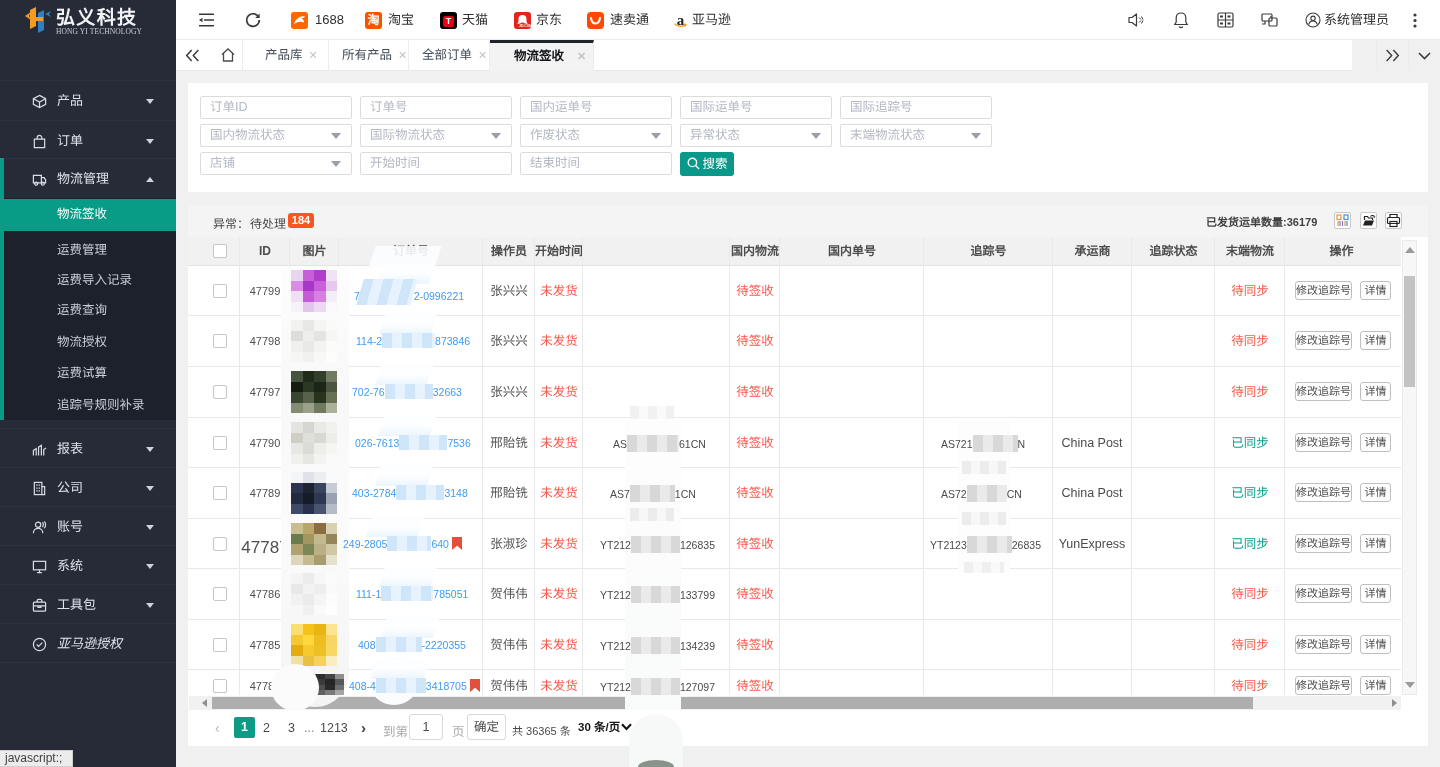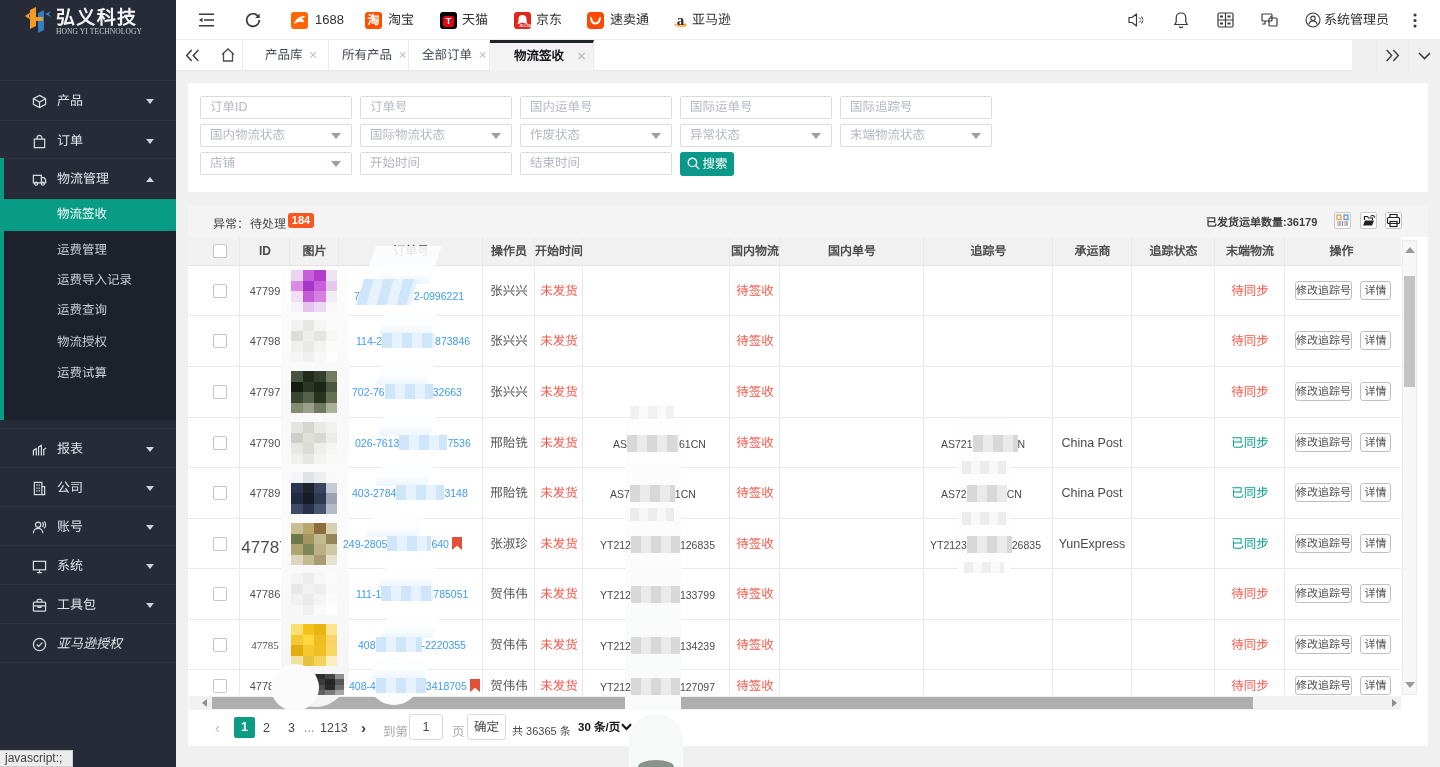--- a/index.html
+++ b/index.html
@@ -117,20 +117,23 @@
       </div>
     <div class="si" style="top:97px;">
         <span class="txt">运费查询</span>
       </div>
     <div class="si" style="top:129px;">
         <span class="txt">物流授权</span>
       </div>
     <div class="si" style="top:160px;">
         <span class="txt">运费试算</span>
       </div>
+    <div class="si" style="top:192px;">
+        <span class="txt">追踪号规则补录</span>
+      </div>
   </div>
   <div class="tealbar"></div>
 
   <div class="mi" style="top:428px;">
     <svg class="ico" viewBox="0 0 16 16" fill="none" stroke="#d8dce3" stroke-width="1.3">
         <path d="M1.5 14.5 V9 l3-2 v7.5 M7 14.5 V5.5 l3-2 v11 M12.5 14.5 V8 l2.5-1.5"></path>
       </svg>
     <span class="txt">报表</span>
       <span class="caret"></span>
   </div>
@@ -660,21 +663,21 @@
     <span>YT212</span>
     <span class="gmos" style="width:49px;"></span>
     <span>133799</span>
   </div>
 <div class="cell red" style="left:755px; top:588px;">待签收</div>
 <div class="cell red" style="left:1250px; top:588px;">待同步</div>
 <div class="btn" style="left:1295px; top:584px; width:57px;">修改追踪号</div>
 <div class="btn" style="left:1360px; top:584px; width:31px;">详情</div>
 
 <div class="cb" style="left:213px; top:638px;"></div>
-<div class="cell" style="left:265px; top:640px; font-size:11px; color:#4f4f4f;font-family:Liberation Serif, serif;">47785</div>
+<div class="cell" style="left:265px; top:640px; font-size:11px; color:#4f4f4f;">47785</div>
 <div class="mos" style="left:291px; top:624px; width:46px; height:42px; grid-template-columns:repeat(4,1fr); grid-template-rows:repeat(4,1fr);">
     <i style="background:#f8df70;"></i>
     <i style="background:#f5c21a;"></i>
     <i style="background:#e8b512;"></i>
     <i style="background:#fce490;"></i>
     <i style="background:#f3c832;"></i>
     <i style="background:#ffd83d;"></i>
     <i style="background:#f0bd20;"></i>
     <i style="background:#f9d565;"></i>
     <i style="background:#e5ac10;"></i>

